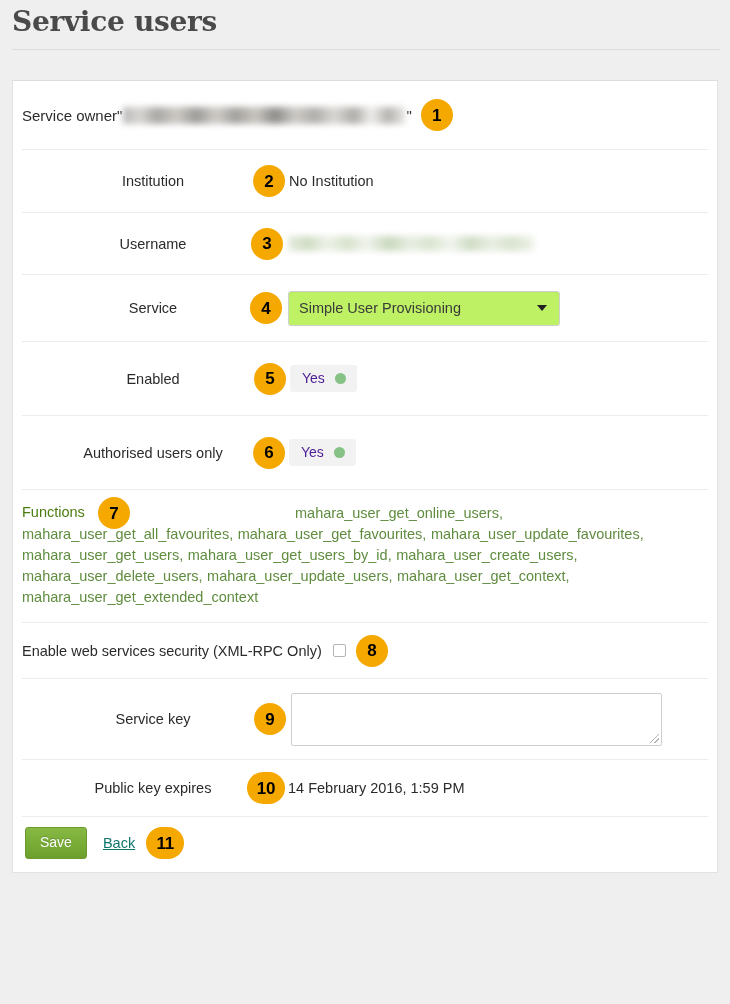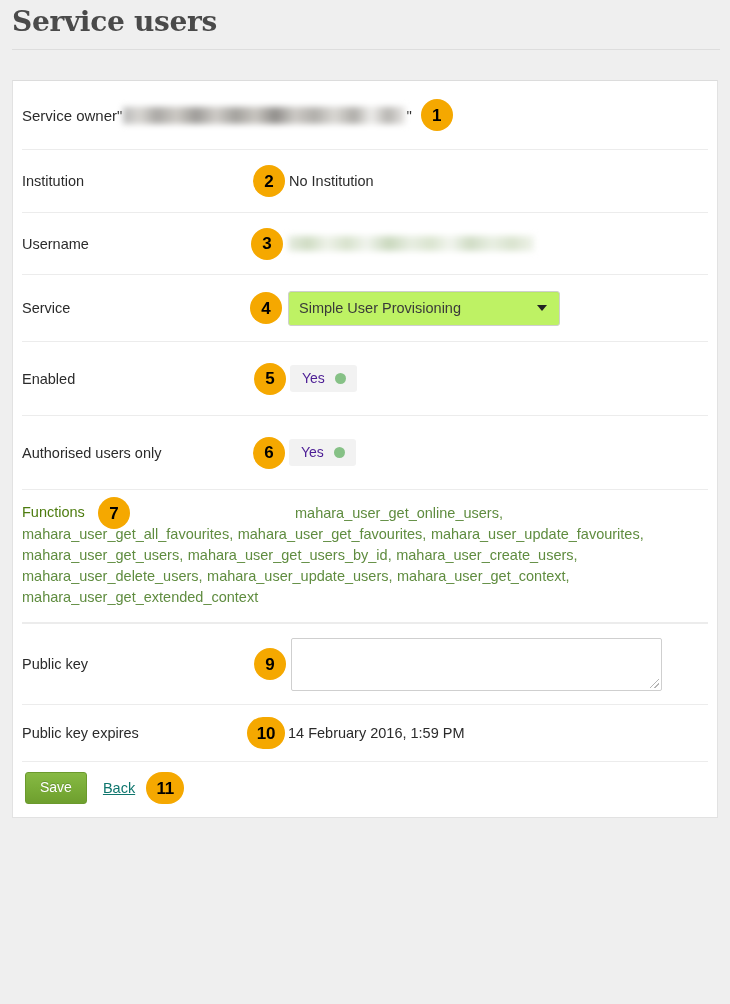--- a/index.html
+++ b/index.html
@@ -56,21 +56,21 @@
     line-height: 18px;
     flex: 0 0 auto;
   }
   .value {
     color: #2b2b2b;
     font-size: 14.5px;
     line-height: 18px;
   }
 
   
-  .col-label { width: 262px; flex: 0 0 262px; }
+  .col-label { width: 262px; flex: 0 0 262px; text-align: center; }
   .col-value { flex: 1 1 auto; display: flex; align-items: center; }
 
   
   .owner-row { height: 68px; align-items: center; }
   .owner-label {
     font-size: 15px;
     color: #2b2b2b;
     display: flex;
     align-items: center;
     white-space: nowrap;
@@ -322,25 +322,30 @@
     <div class="divider"></div>
 
     <div class="functions-wrap">
       <span class="functions-label">Functions</span>
       <span class="badge badge-abs" style="left:85px; top:7px;">7</span>
       <div class="functions-list"><span class="fn">mahara_user_get_online_users</span><span class="fn-sep">, </span><span class="fn">mahara_user_get_all_favourites</span><span class="fn-sep">, </span><span class="fn">mahara_user_get_favourites</span><span class="fn-sep">, </span><span class="fn">mahara_user_update_favourites</span><span class="fn-sep">, </span><span class="fn">mahara_user_get_users</span><span class="fn-sep">, </span><span class="fn">mahara_user_get_users_by_id</span><span class="fn-sep">, </span><span class="fn">mahara_user_create_users</span><span class="fn-sep">, </span><span class="fn">mahara_user_delete_users</span><span class="fn-sep">, </span><span class="fn">mahara_user_update_users</span><span class="fn-sep">, </span><span class="fn">mahara_user_get_context</span><span class="fn-sep">, </span><span class="fn">mahara_user_get_extended_context</span></div>
     </div>
 
     <div class="divider"></div>
 
+    <div class="row" style="height:55px; padding-left:9px;">
+      <span class="label">Enable web services security (XML-RPC Only)</span>
+      <span class="checkbox" style="margin-left:11px;"></span>
+      <span class="badge" style="margin-left:10px;">8</span>
+    </div>
 
     <div class="divider"></div>
 
     <div class="row" style="height:80px;">
-      <div class="label col-label">Public key</div>
+      <div class="label col-label">Service key</div>
       <div class="col-value">
         <span class="badge" style="margin-left:-30px;">9</span>
         <div class="textarea" style="margin-left:5px;">
           <span class="grip"></span>
         </div>
       </div>
     </div>
 
     <div class="divider"></div>
 

